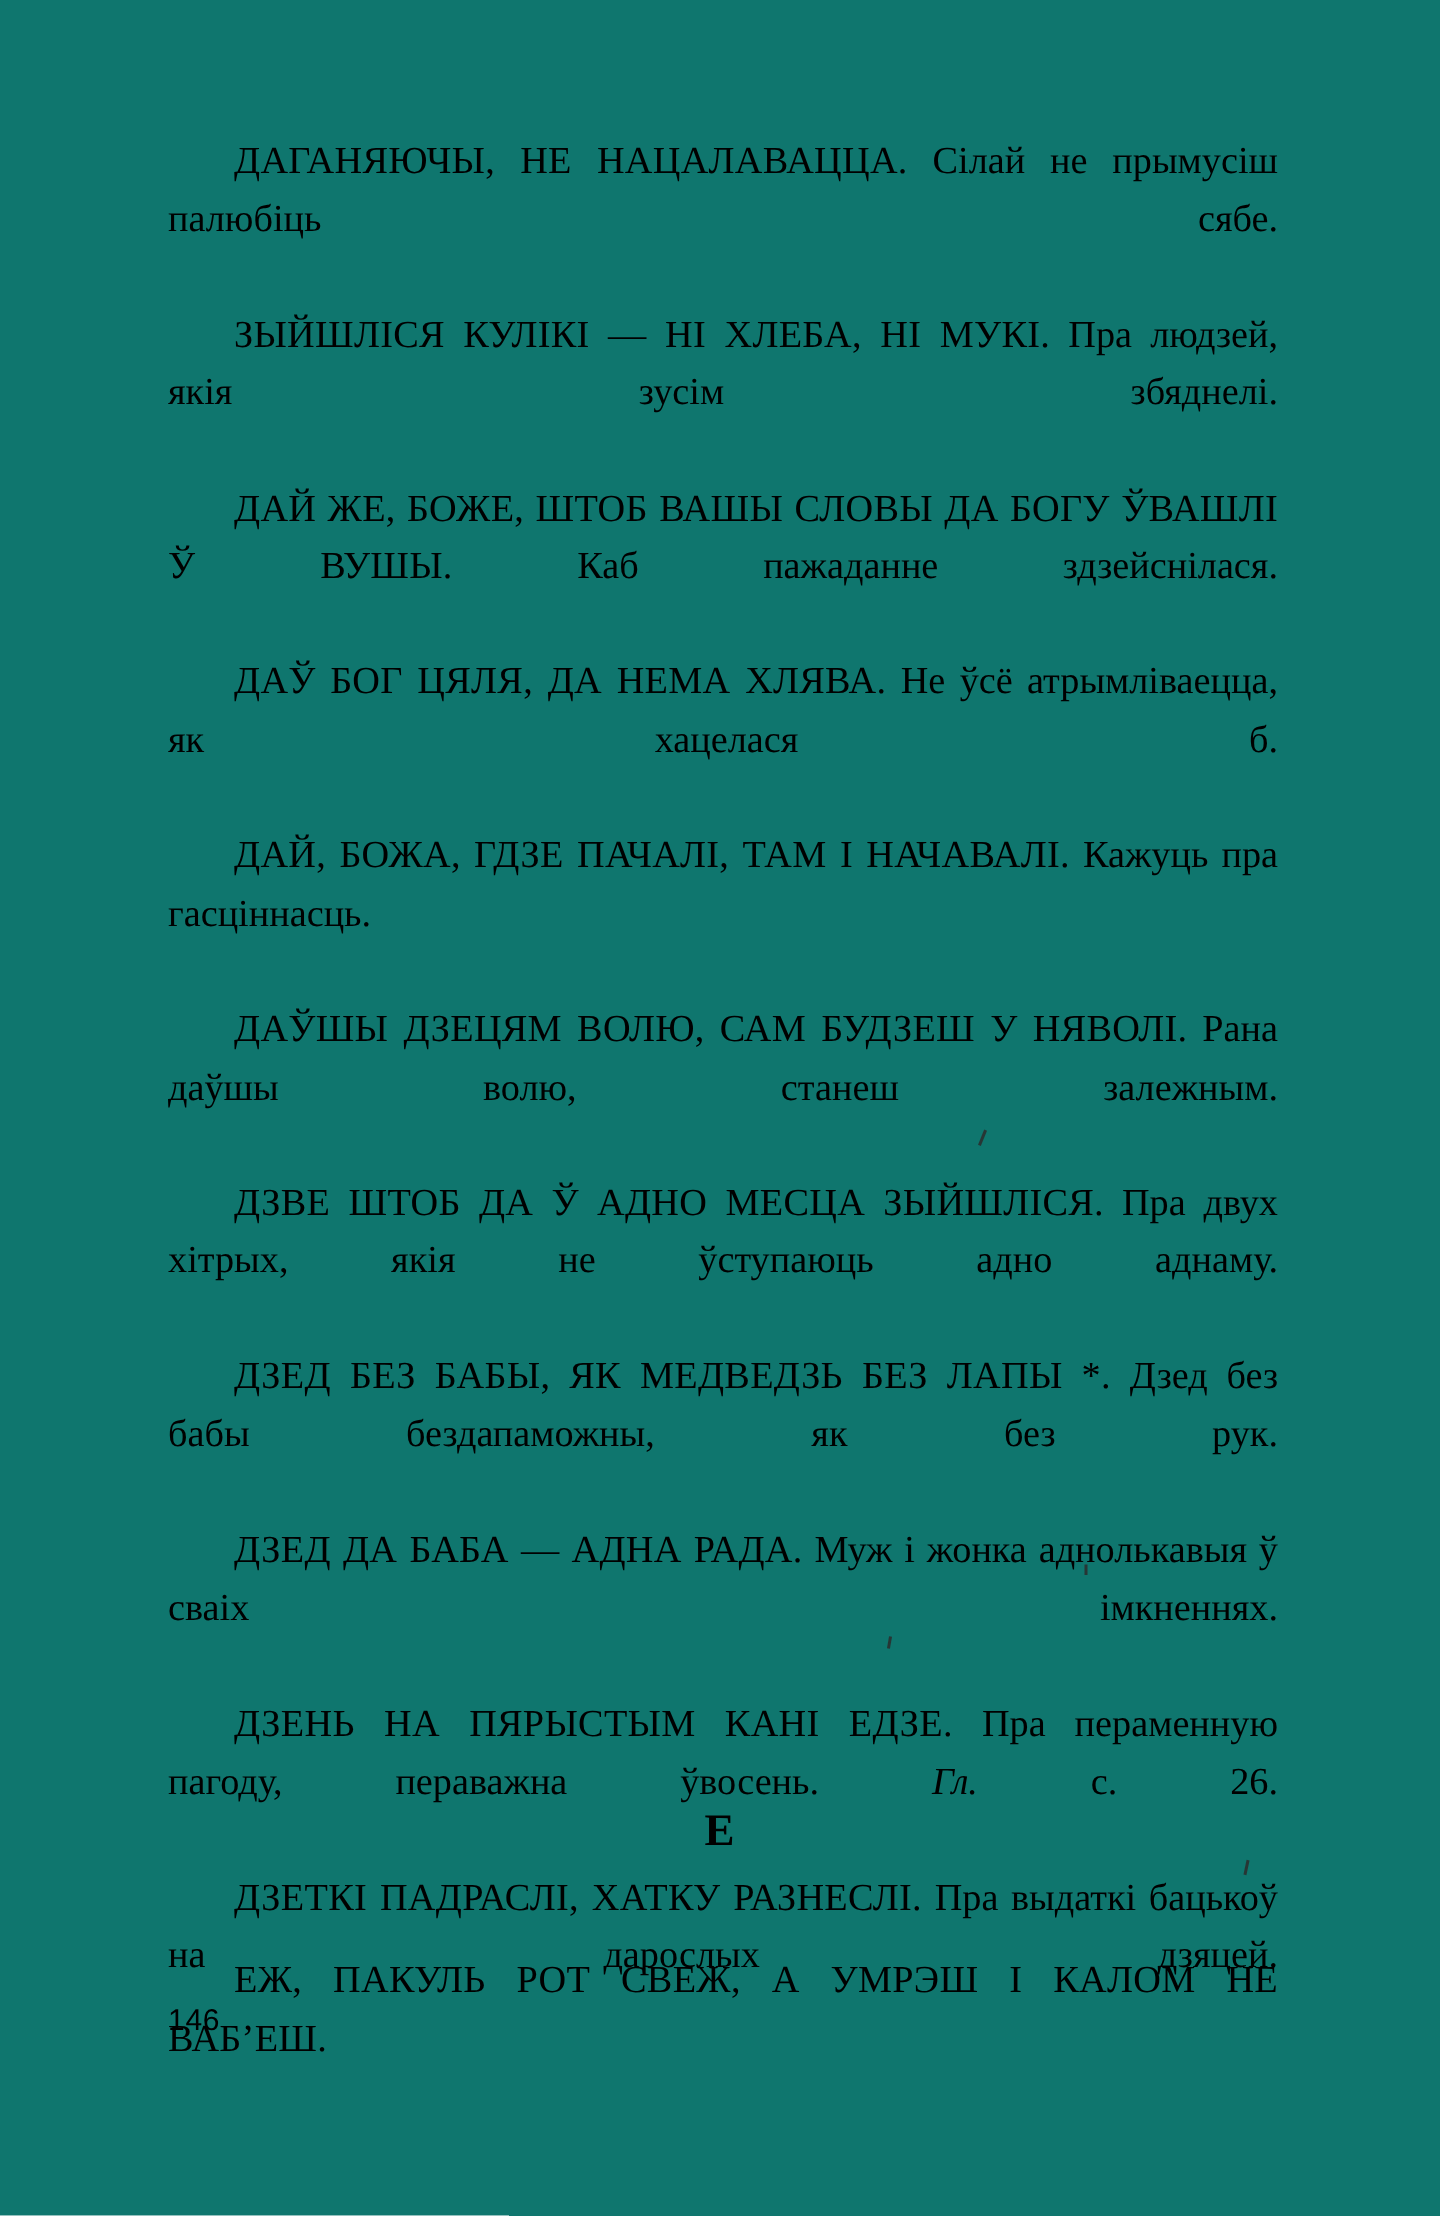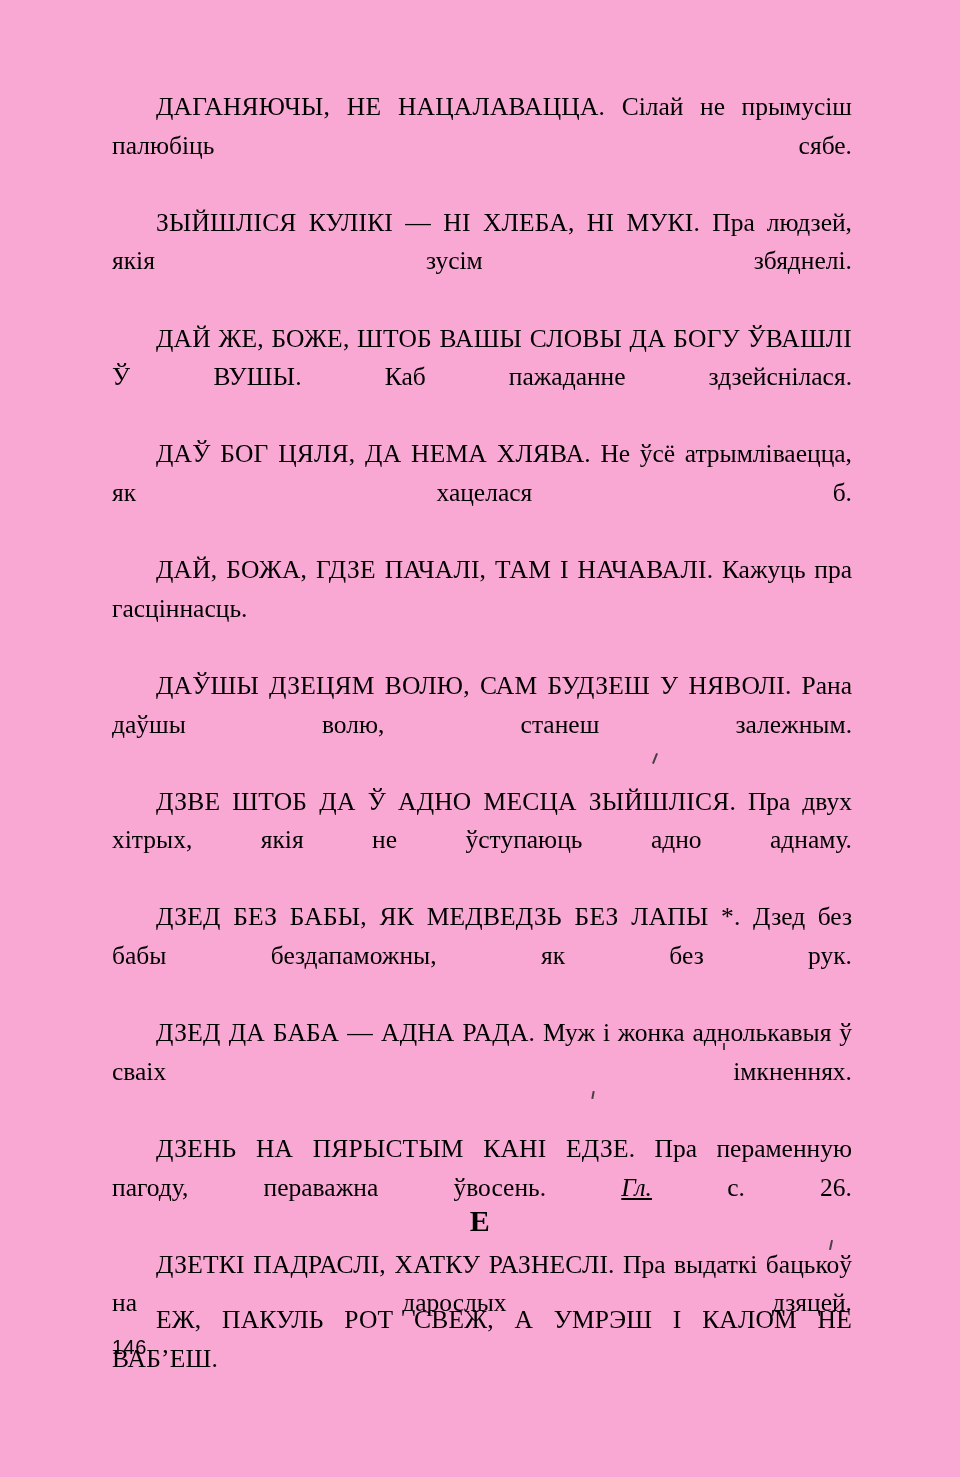--- a/index.html
+++ b/index.html
@@ -16,21 +16,21 @@
     color: #000000;
     overflow: hidden;
   }
 
   #page {
     position: absolute;
     left: 0;
     top: 0;
     width: 960px;
     height: 1477px;
-    background: #f9a8d4;
+    background: #0f766e;
   }
 
   #text-column {
     position: absolute;
     left: 112px;
     top: 88px;
     width: 740px;
   }
 
   .entry {
@@ -56,21 +56,20 @@
     font-variant: normal;
     letter-spacing: 0.2px;
   }
 
   .gloss {
     letter-spacing: 0;
   }
 
   .ital {
     font-style: italic;
-    text-decoration: underline;
   }
 
   
   #section-heading {
     position: absolute;
     left: 0;
     top: 1204px;
     width: 960px;
     text-align: center;
     font-size: 30px;

